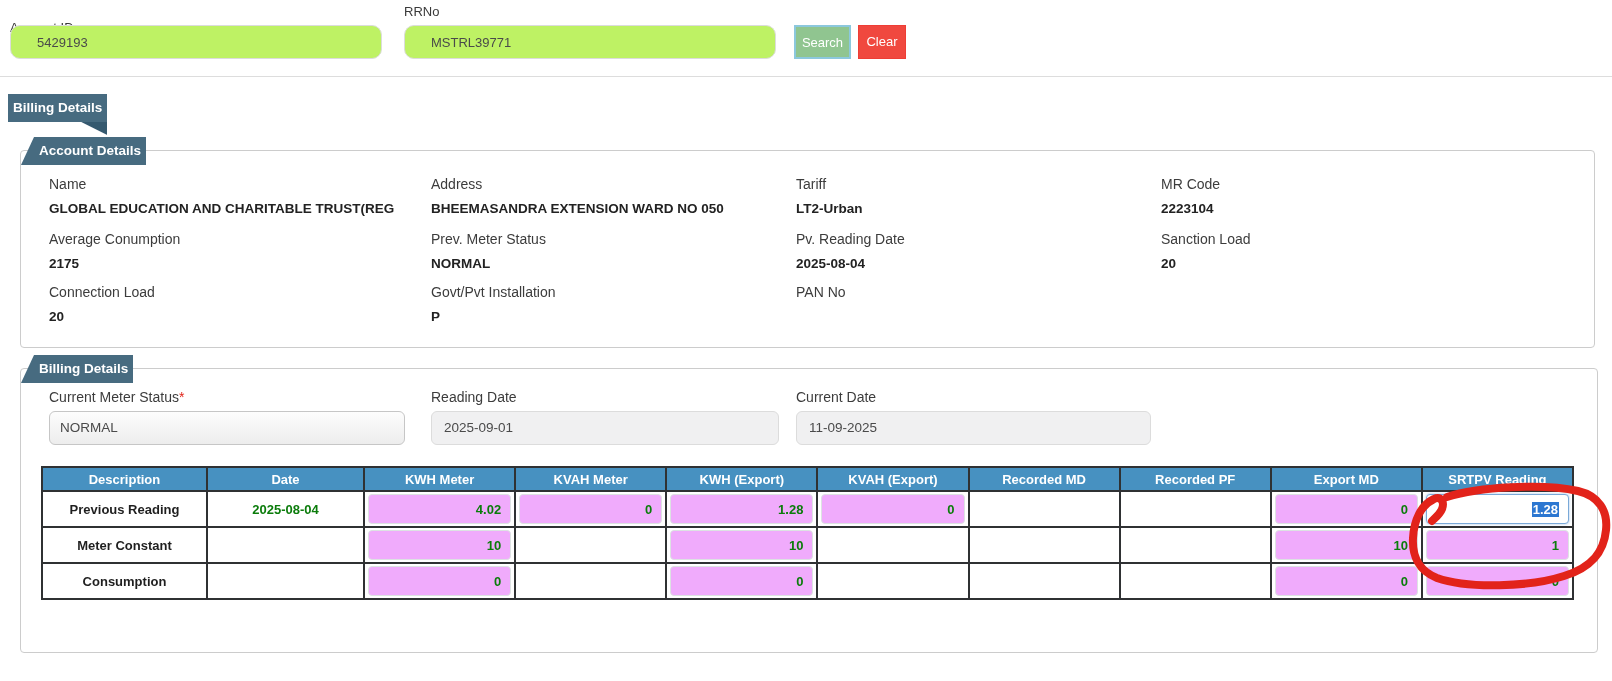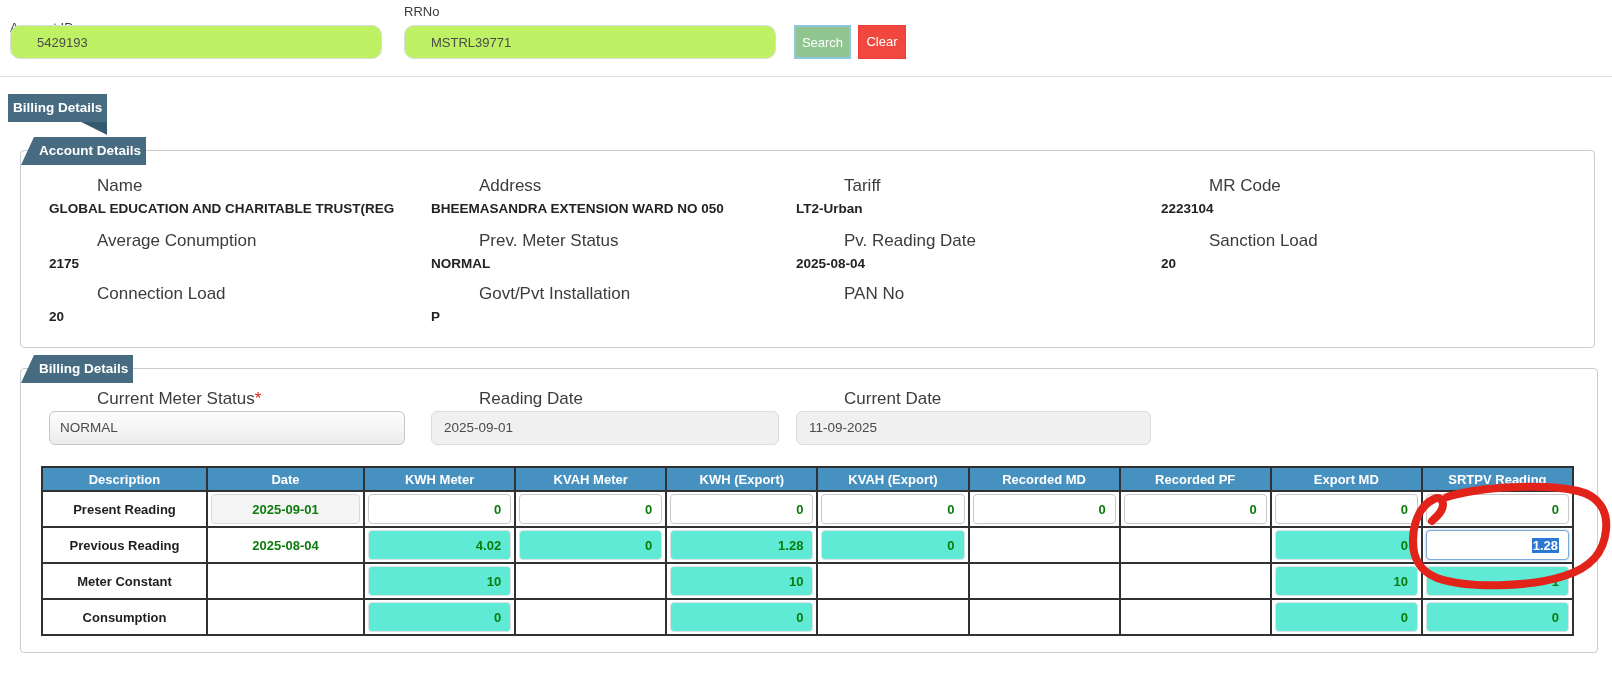--- a/index.html
+++ b/index.html
@@ -38,21 +38,21 @@
   }
   .legend { position:absolute; top:-14px; left:13px; }
   .legend::before {
     content:""; position:absolute; left:-13px; top:0; width:13px; height:28px;
     background:#476b80; clip-path:polygon(100% 0,100% 100%,0 100%);
   }
 
   .fieldset { border:1px solid #ccc; border-radius:4px; background:#fff; }
 
   
-  .info-label { font-size:17px; color:#3c3c3c; position:absolute; white-space:nowrap;margin-left:48px; }
+  .info-label { font-size:14px; color:#3c3c3c; position:absolute; white-space:nowrap; }
   .info-value { font-size:13.5px; font-weight:bold; color:#222; position:absolute; white-space:nowrap; }
   .clip { max-width:345px; overflow:hidden; }
 
   
   .select-box {
     background:linear-gradient(#fdfdfd,#ededed); border:1px solid #c6c6c6; border-radius:6px;
     height:34px; line-height:32px; padding:0 10px; font-size:13.5px; color:#4a4a4a;
   }
   .ro-input {
     background:#f0f0f1; border:1px solid #dcdcdc; border-radius:6px;
@@ -70,21 +70,21 @@
   td.desc { text-align:center; font-weight:bold; font-size:13px; color:#1f1f1f; }
   td.flat { background:#e8eaea; text-align:center; font-weight:bold; font-size:13px; color:#0b7c0b; }
   .cellbox {
     height:30px; margin:2px 3px; border-radius:4px; font-size:13px; font-weight:bold;
     color:#0b7c0b; display:flex; align-items:center; justify-content:flex-end;
     padding:0 9px;
   }
   .cellbox.center { justify-content:center; }
   .cellbox.edit { background:#fff; border:1px solid #c8c8c8; }
   .cellbox.ro   { background:#f5f5f5; border:1px solid #d8d8d8; }
-  .cellbox.dis  { background:#5eead4; border:1px solid #dde2e3; }
+  .cellbox.dis  { background:#f0abfc; border:1px solid #dde2e3; }
   .cellbox.focus{ background:#fff; border:1px solid #7aa9d8; box-shadow:0 0 3px rgba(90,145,215,.55); }
   .sel { background:#2c77d1; color:#fff; padding:0 1px; }
 
   .req { color:#e02318; }
 
   
   svg.annot { position:absolute; left:0; top:0; width:1612px; height:681px; pointer-events:none; }
 </style>
 </head>
 <body>
@@ -188,50 +188,20 @@
         <th>KWH (Export)</th>
         <th>KVAH (Export)</th>
         <th>Recorded MD</th>
         <th>Recorded PF</th>
         <th>Export MD</th>
         <th>SRTPV Reading</th>
       </tr>
     </thead>
     <tbody>
 
-      <tr>
-        <td class="desc">Present Reading</td>
-        <td>
-            <div class="cellbox ro center">2025-09-01</div>
-          </td>
-        <td>
-            <div class="cellbox edit">0</div>
-          </td>
-        <td>
-            <div class="cellbox edit">0</div>
-          </td>
-        <td>
-            <div class="cellbox edit">0</div>
-          </td>
-        <td>
-            <div class="cellbox edit">0</div>
-          </td>
-        <td>
-            <div class="cellbox edit">0</div>
-          </td>
-        <td>
-            <div class="cellbox edit">0</div>
-          </td>
-        <td>
-            <div class="cellbox edit">0</div>
-          </td>
-        <td>
-            <div class="cellbox edit">0</div>
-          </td>
-      </tr>
 
       <tr>
         <td class="desc">Previous Reading</td>
         <td class="flat">2025-08-04</td>
         <td>
             <div class="cellbox dis">4.02</div>
           </td>
         <td>
             <div class="cellbox dis">0</div>
           </td>

